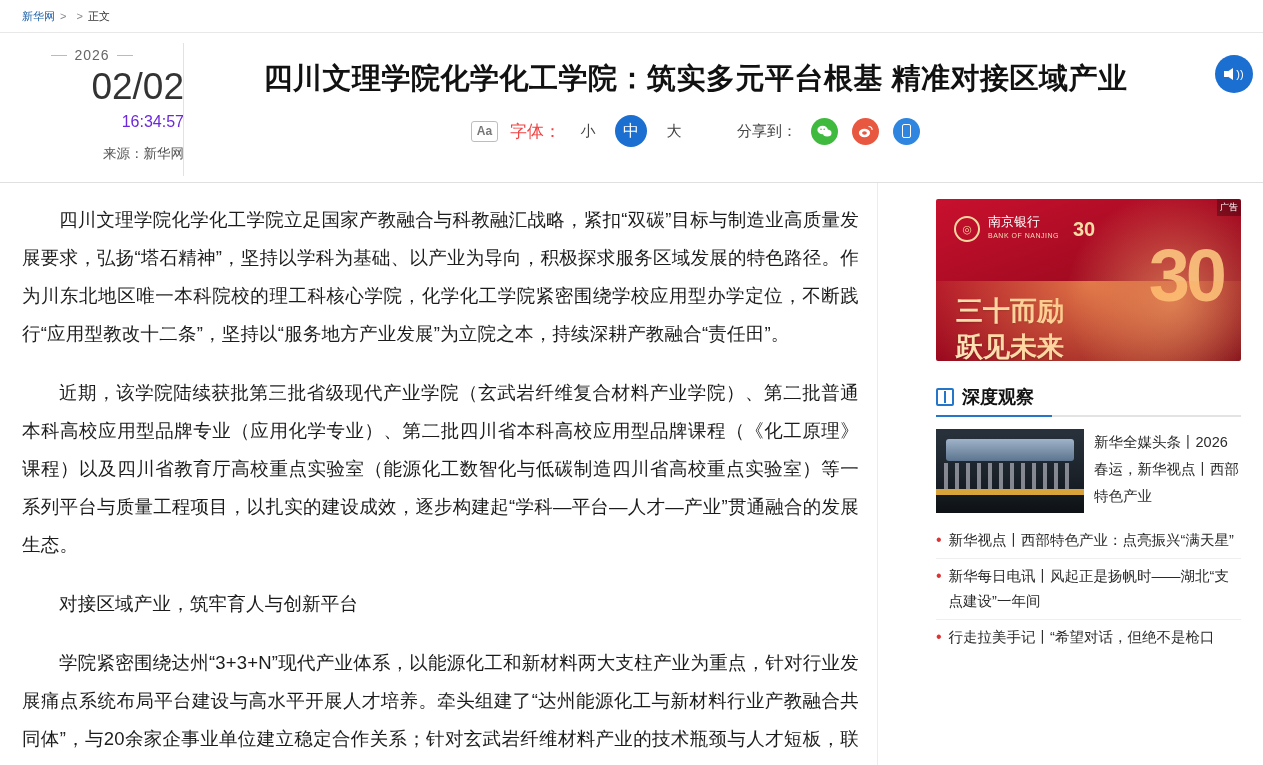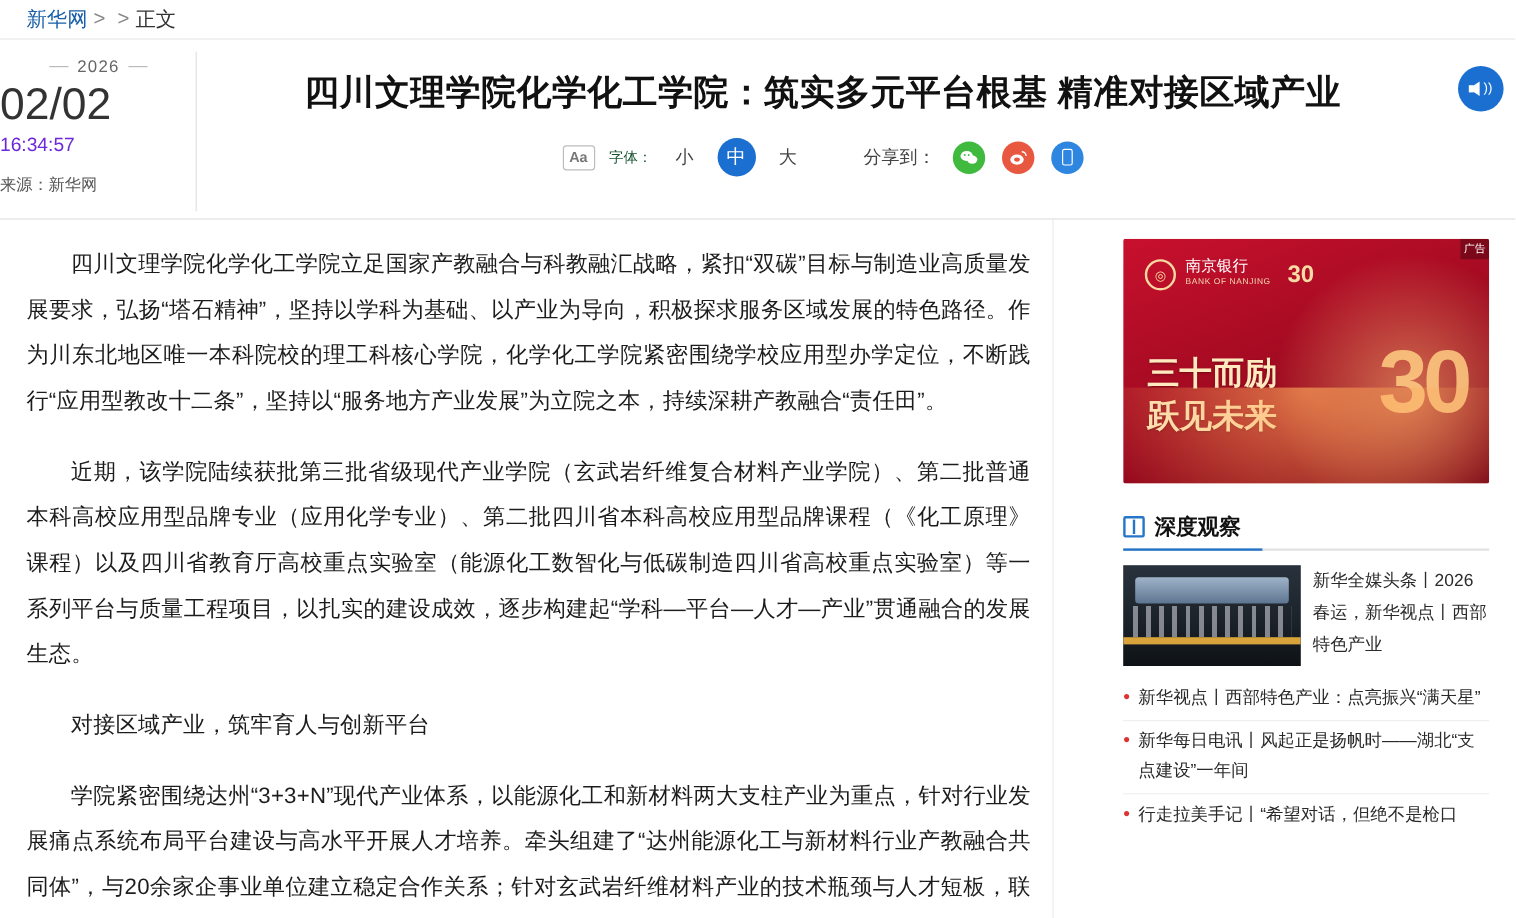--- a/index.html
+++ b/index.html
@@ -12,38 +12,38 @@
     color: #222;
     overflow: hidden;
   }
 
   
   .breadcrumb {
     height: 33px;
     display: flex;
     align-items: center;
     padding-left: 22px;
-    font-size: 17px;
+    font-size: 11px;
     color: #555;
     border-bottom: 1px solid #e8e8e8;
   }
   .breadcrumb .bc-home { color: #1a5fa8; }
   .breadcrumb .bc-sep { margin: 0 5px; color: #888; }
   .breadcrumb .bc-cur { color: #333; }
 
   
   .header {
     display: flex;
     border-bottom: 1px solid #e0e0e0;
     height: 150px;
   }
   .datebox {
-    width: 164px;
+    width: 184px;
     padding-top: 14px;
-    text-align: left;
+    text-align: right;
     position: relative;
     color: #444;
   }
   .datebox .yr {
     font-size: 14px;
     color: #666;
     letter-spacing: 1px;
     display: flex;
     align-items: center;
     justify-content: center;
@@ -100,21 +100,21 @@
   }
   .aa-badge {
     width: 27px; height: 21px;
     border: 1px solid #bdbdbd;
     border-radius: 3px;
     font-size: 12px;
     color: #777;
     display: flex; align-items: center; justify-content: center;
     font-weight: bold;
   }
-  .tool-label { font-size: 12px; color: #14532d; margin-left: 2px; }
+  .tool-label { font-size: 17px; color: #ef4444; margin-left: 2px; }
   .size-opt {
     font-size: 15px; color: #444;
     width: 34px; text-align: center;
     cursor: pointer;
   }
   .size-opt.active {
     width: 32px; height: 32px; border-radius: 50%;
     background: #1b6fd0; color: #fff;
     display: flex; align-items: center; justify-content: center;
     font-size: 16px;
@@ -178,21 +178,21 @@
     text-indent: 2em;
     text-align: justify;
     letter-spacing: 0.2px;
   }
 
   .side {
     flex: 1;
     padding: 16px 0 0 18px;
   }
   .ad {
-    width: 305px; height: 204px;
+    width: 305px; height: 162px;
     border-radius: 2px;
     position: relative;
     overflow: hidden;
     background:
       radial-gradient(circle at 78% 62%, rgba(255,190,120,0.55) 0%, rgba(255,160,80,0.0) 42%),
       linear-gradient(160deg, #c8102e 0%, #a50b22 45%, #7d0716 100%);
     color: #fff;
   }
   .ad .adtag {
     position: absolute; right: 0; top: 0;

